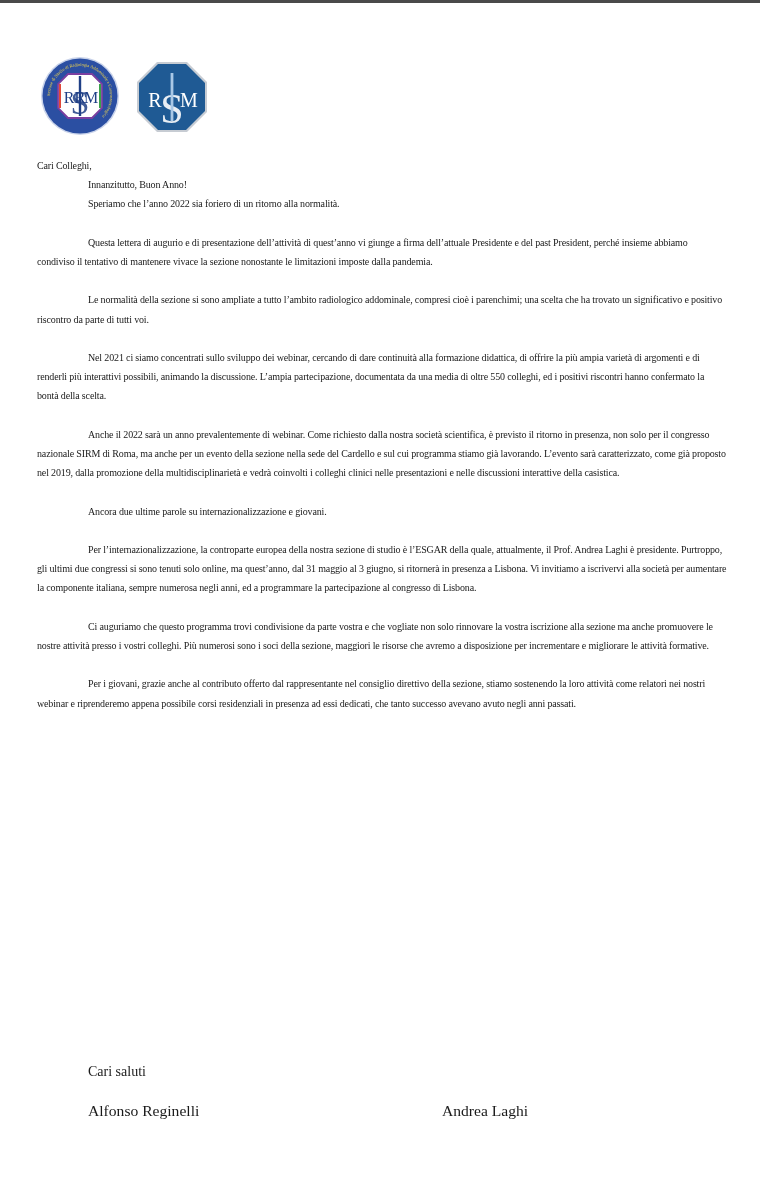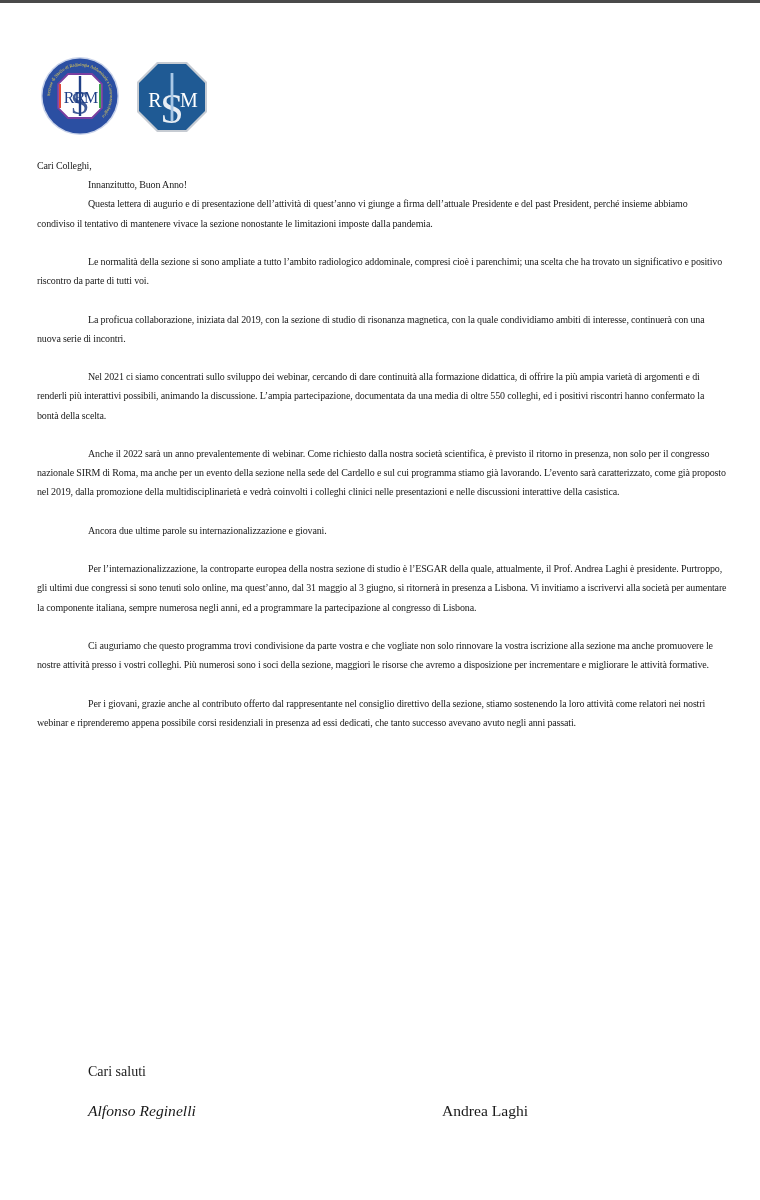--- a/index.html
+++ b/index.html
@@ -59,21 +59,21 @@
       line-height: 19.2px;
     }
     .signatures {
       position: absolute;
       top: 1101px;
       left: 88px;
       width: 640px;
       font-size: 15.6px;
       line-height: 19.2px;
     }
-    .sig-left { position: absolute; left: 0; top: 0; white-space: nowrap; font-style: italic; }
+    .sig-left { position: absolute; left: 0; top: 0; white-space: nowrap; }
     .sig-right { position: absolute; left: 354px; top: 0; white-space: nowrap; }
   </style>
 </head>
 <body>
 
 <div class="top-rule"></div>
 
 <div class="logos">
 
   <svg class="logo" viewBox="0 0 80 80">
@@ -101,23 +101,23 @@
     <text x="19" y="46" text-anchor="middle" font-size="20" fill="#ffffff" font-family="Liberation Serif, serif">R</text>
     <text x="53" y="46" text-anchor="middle" font-size="20" fill="#ffffff" font-family="Liberation Serif, serif">M</text>
     <text x="36" y="62" text-anchor="middle" font-size="42" fill="#ffffff" font-family="Liberation Serif, serif" opacity="0.9">S</text>
     <rect x="34.6" y="12" width="2.8" height="48" fill="#a9c8e6"></rect>
   </svg>
 </div>
 
 <div class="letter">
   <div class="salutation">Cari Colleghi,</div>
   <div class="indent-line">Innanzitutto, Buon Anno!</div>
+  <p class="indent-line">Speriamo che l’anno 2022 sia foriero di un ritorno alla normalità.</p>
   <p class="para">Questa lettera di augurio e di presentazione dell’attività di quest’anno vi giunge a firma dell’attuale Presidente e del past President, perché insieme abbiamo condiviso il tentativo di mantenere vivace la sezione nonostante le limitazioni imposte dalla pandemia.</p>
   <p class="para">Le normalità della sezione si sono ampliate a tutto l’ambito radiologico addominale, compresi cioè i parenchimi; una scelta che ha trovato un significativo e positivo riscontro da parte di tutti voi.</p>
-  <p class="para">La proficua collaborazione, iniziata dal 2019, con la sezione di studio di risonanza magnetica, con la quale condividiamo ambiti di interesse, continuerà con una nuova serie di incontri.</p>
   <p class="para">Nel 2021 ci siamo concentrati sullo sviluppo dei webinar, cercando di dare continuità alla formazione didattica, di offrire la più ampia varietà di argomenti e di renderli più interattivi possibili, animando la discussione. L’ampia partecipazione, documentata da una media di oltre 550 colleghi, ed i positivi riscontri hanno confermato la bontà della scelta.</p>
   <p class="para">Anche il 2022 sarà un anno prevalentemente di webinar. Come richiesto dalla nostra società scientifica, è previsto il ritorno in presenza, non solo per il congresso nazionale SIRM di Roma, ma anche per un evento della sezione nella sede del Cardello e sul cui programma stiamo già lavorando. L’evento sarà caratterizzato, come già proposto nel 2019, dalla promozione della multidisciplinarietà e vedrà coinvolti i colleghi clinici nelle presentazioni e nelle discussioni interattive della casistica.</p>
   <p class="para">Ancora due ultime parole su internazionalizzazione e giovani.</p>
   <p class="para">Per l’internazionalizzazione, la controparte europea della nostra sezione di studio è l’ESGAR della quale, attualmente, il Prof. Andrea Laghi è presidente. Purtroppo, gli ultimi due congressi si sono tenuti solo online, ma quest’anno, dal 31 maggio al 3 giugno, si ritornerà in presenza a Lisbona. Vi invitiamo a iscrivervi alla società per aumentare la componente italiana, sempre numerosa negli anni, ed a programmare la partecipazione al congresso di Lisbona.</p>
   <p class="para">Ci auguriamo che questo programma trovi condivisione da parte vostra e che vogliate non solo rinnovare la vostra iscrizione alla sezione ma anche promuovere le nostre attività presso i vostri colleghi. Più numerosi sono i soci della sezione, maggiori le risorse che avremo a disposizione per incrementare e migliorare le attività formative.</p>
   <p class="para">Per i giovani, grazie anche al contributo offerto dal rappresentante nel consiglio direttivo della sezione, stiamo sostenendo la loro attività come relatori nei nostri webinar e riprenderemo appena possibile corsi residenziali in presenza ad essi dedicati, che tanto successo avevano avuto negli anni passati.</p>
 </div>
 
 <div class="closing">Cari saluti</div>
 

